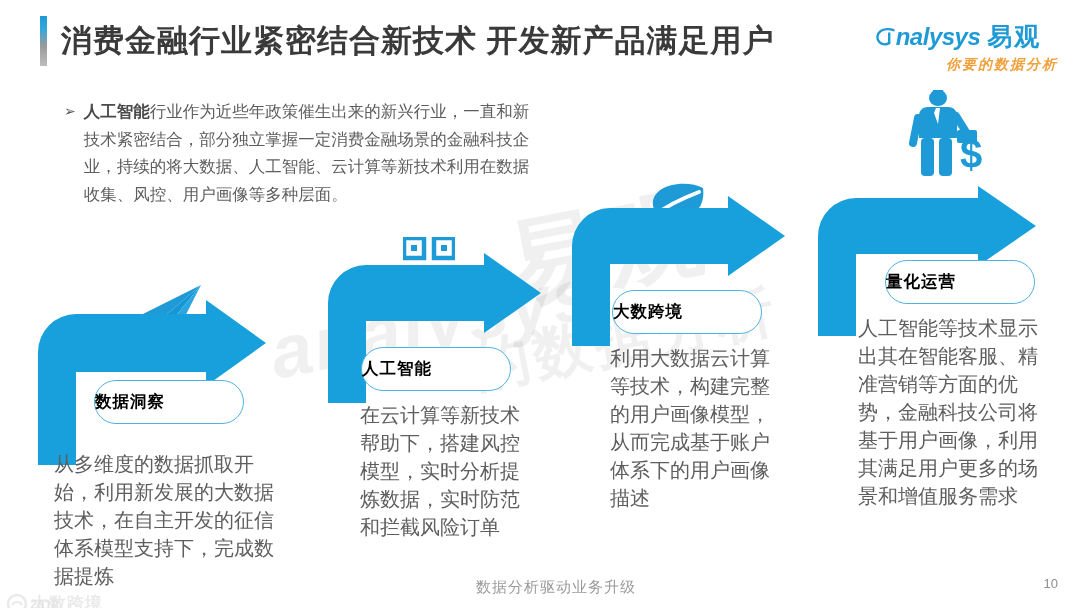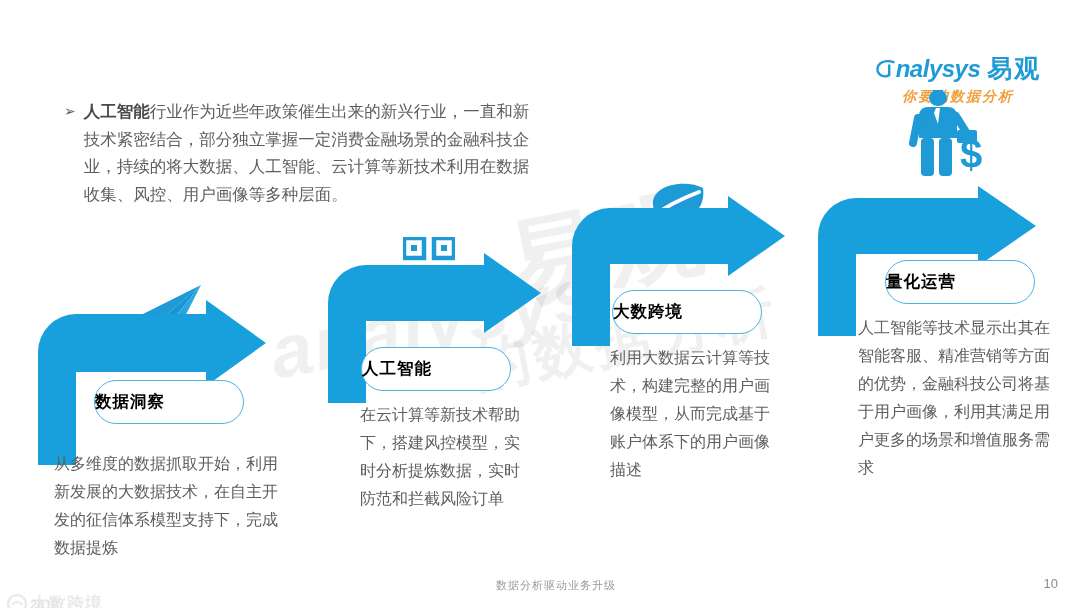--- a/index.html
+++ b/index.html
@@ -16,59 +16,63 @@
   .wm-a{left:268px;top:280px;font-size:74px;font-style:italic;letter-spacing:2px;transform:rotate(-11deg);}
   .wm-b{left:505px;top:185px;font-size:96px;letter-spacing:6px;transform:rotate(-11deg);}
   .wm-c{left:470px;top:300px;font-size:58px;letter-spacing:4px;transform:rotate(-11deg);}
 
   
   .title-wrap{position:absolute;left:40px;top:16px;display:flex;align-items:center;}
   .title-bar{width:7px;height:50px;margin-right:14px;
     background:linear-gradient(180deg,#1c9ad6 0%,#38a6d8 28%,#9a9a9a 60%,#bdbdbd 100%);}
   .title-txt{font-size:31px;font-weight:700;color:#3a3a3a;letter-spacing:1px;white-space:nowrap;}
 
-  .logo{position:absolute;right:22px;top:20px;text-align:center;width:200px;margin-top:32px;}
+  .logo{position:absolute;right:22px;top:20px;text-align:right;width:200px;}
   .logo-top{display:flex;align-items:center;justify-content:center;gap:7px;}
   .logo-en{font-size:24px;font-weight:700;color:#1e9ad6;font-style:italic;letter-spacing:-.5px;position:relative;}
   .logo-o{position:relative;display:inline-block;width:21px;height:21px;vertical-align:-3px;margin-right:0px;}
   .logo-o svg{position:absolute;left:0;top:0;}
   .logo-cn{font-size:25px;font-weight:700;color:#1e9ad6;letter-spacing:2px;}
   .logo-sub{margin-top:3px;font-size:14px;color:#f0a03c;letter-spacing:2px;font-style:italic;font-weight:600;}
 
   
   .intro{position:absolute;left:64px;top:98px;width:470px;display:flex;}
   .intro-bullet{color:#5a5a5a;font-size:14px;line-height:27px;margin-right:8px;}
   .intro-txt{font-size:16.5px;line-height:27.5px;color:#5e5e5e;}
   .intro-txt b{font-weight:700;color:#4a4a4a;}
 
   
   .step{position:absolute;}
   .arrow{position:absolute;left:0;top:0;}
   .pill{position:absolute;border:1.6px solid #4fb3e0;border-radius:22px;background:#fff;
     display:flex;align-items:center;
     font-size:16.5px;font-weight:700;color:#000000;letter-spacing:1px;}
-  .desc{position:absolute;font-size:16px;line-height:28px;color:#5e5e5e;}
+  .desc{position:absolute;font-size:20px;line-height:28px;color:#5e5e5e;}
   .ico{position:absolute;}
 
   
-  .foot-center{position:absolute;left:8px;right:0;top:578px;text-align:center;font-size:11px;color:#9a9a9a;letter-spacing:1px;padding-left:24px;}
+  .foot-center{position:absolute;left:8px;right:0;top:578px;text-align:center;font-size:15px;color:#9a9a9a;letter-spacing:1px;padding-left:24px;}
   .foot-page{position:absolute;right:22px;top:576px;font-size:13px;color:#8d8d8d;}
   .foot-wm{position:absolute;left:6px;top:592px;display:flex;align-items:center;gap:3px;opacity:.30;}
   .foot-wm-txt{font-size:17px;font-weight:700;color:#b9b9b9;letter-spacing:1px;}
   .foot-wm-yr{font-size:13px;font-weight:700;color:#a8a8a8;position:absolute;left:24px;top:5px;}
 </style>
 </head>
 <body>
 
 <div class="slide">
 
   <div class="wm wm-a">analysys</div>
   <div class="wm wm-b">易观</div>
   <div class="wm wm-c">的数据分析</div>
 
+  <div class="title-wrap">
+    <div class="title-bar"></div>
+    <div class="title-txt">消费金融行业紧密结合新技术 开发新产品满足用户</div>
+  </div>
 
   <div class="logo">
     <div class="logo-top">
       <span class="logo-en"><span class="logo-o"><svg width="21" height="21" viewBox="0 0 21 21">
               <path d="M18.5 3.2C14.8 1.6 9 1.6 5.4 4.3 1.8 7 1.4 12.2 4.4 15.2c2.6 2.6 6.9 2.9 9.8.9" fill="none" stroke="#1e9ad6" stroke-width="2.4" stroke-linecap="round"></path>
               <path d="M14.2 16.1V6.4" fill="none" stroke="#1e9ad6" stroke-width="2.4" stroke-linecap="round"></path>
             </svg></span><span>nalysys</span></span>
       <span class="logo-cn">易观</span>
     </div>
     <div class="logo-sub">你要的数据分析</div>

